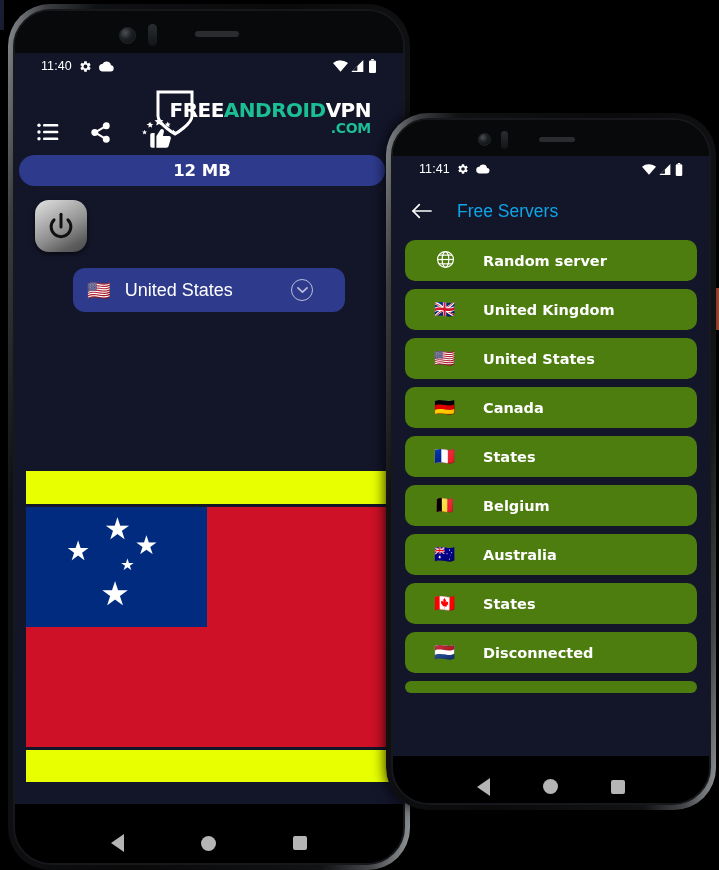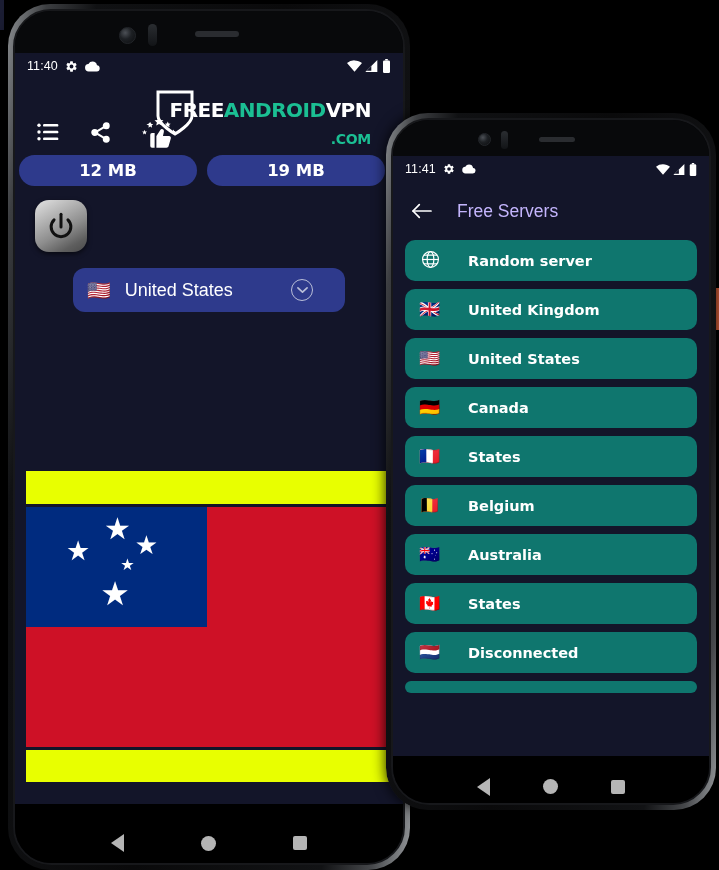--- a/index.html
+++ b/index.html
@@ -67,21 +67,21 @@
     position: relative;
     overflow: hidden;
   }
   #screen-a { height: 751px; }
   #screen-b { height: 600px; }
 
   
   .statusbar {
     display: flex; align-items: center;
     height: 26px;
-    padding: 0 12px;
+    padding: 0 26px;
     color: #ffffff;
     font-size: 12.5px;
     letter-spacing: .1px;
     gap: 16px;
   }
   .sb-left { display: flex; align-items: center; gap: 7px; }
   .sb-right { margin-left: auto; display: flex; align-items: center; gap: 3px; }
   .sb-icon { display: block; }
 
   
@@ -93,21 +93,21 @@
   }
   .tb-icons { display: flex; align-items: center; gap: 22px; }
   .tb-btn { width: 30px; height: 30px; display: flex; align-items: center; justify-content: center; cursor: pointer; }
 
   
   .logo { position: absolute; right: 6px; top: 10px; display: flex; align-items: flex-start; }
   .shield { position: relative; width: 40px; height: 48px; }
   .shield svg { display: block; }
   .logo-text { position: relative; left: -26px; top: 11px; line-height: 1; }
   .logo-row1 { font-size: 20px; font-weight: 800; letter-spacing: -.5px; font-family: "DejaVu Sans", sans-serif; }
-  .logo-row2 { font-size: 14px; font-weight: 800; letter-spacing: -.3px; text-align: right; margin-top: 12px; font-family: "DejaVu Sans", sans-serif; }
+  .logo-row2 { font-size: 14px; font-weight: 800; letter-spacing: -.3px; text-align: right; margin-top: 1px; font-family: "DejaVu Sans", sans-serif; }
   .w { color: #ffffff; }
   .g { color: #1bbf93; }
 
   
   .mb-row { display: flex; gap: 10px; padding: 8px 18px 0 4px; }
   .mb-pill {
     flex: 1; height: 31px;
     background: #2e3a8c;
     border-radius: 18px;
     color: #ffffff;
@@ -176,30 +176,30 @@
   .nav-back { width: 0; height: 0; border-top: 9px solid transparent; border-bottom: 9px solid transparent; border-right: 13px solid #b5b5b5; cursor: pointer; }
   .nav-home { width: 15px; height: 15px; border-radius: 50%; background: #b5b5b5; cursor: pointer; }
   .nav-recent { width: 14px; height: 14px; background: #b5b5b5; border-radius: 2px; cursor: pointer; }
 
   
   .header-b {
     height: 58px; display: flex; align-items: center;
     padding: 0 18px; gap: 24px;
   }
   .back-arrow { cursor: pointer; display: flex; align-items: center; }
-  .header-title { color: #c4b5fd; font-size: 17.5px; font-weight: 500; }
+  .header-title { color: #0ea5e9; font-size: 17.5px; font-weight: 500; }
 
   
   .server-list { padding: 0 12px; display: flex; flex-direction: column; gap: 8px; }
   .server-item {
     height: 41px;
-    background: #0f766e;
+    background: #4d7c0f;
     border-radius: 10px;
     display: flex; align-items: center;
-    padding: 0 0 0 13px;
+    padding: 0 0 0 28px;
     gap: 26px;
     cursor: pointer;
   }
   .server-item.partial { height: 12px; overflow: hidden; }
   .server-flag { font-size: 17px; line-height: 1; width: 24px; text-align: center; font-family: "DejaVu Sans", sans-serif; }
   .server-label { color: #ffffff; font-size: 14.5px; font-weight: 700; font-family: "DejaVu Sans", sans-serif; }
 
   
   .edge-sliver {
     position: absolute;
@@ -302,21 +302,20 @@
               <div class="logo-row1">
                 <span class="w">FREE</span><span class="g">ANDROID</span><span class="w">VPN</span>
               </div>
               <div class="logo-row2 g">.COM</div>
             </div>
           </div>
         </div>
 
         <div class="mb-row">
           <div class="mb-pill">12 MB</div>
-          <div class="mb-pill">19 MB</div>
         </div>
 
         <div class="stat-row">
           <div class="power-btn">
             <svg width="30" height="30" viewBox="0 0 32 32" fill="none" stroke="#101010" stroke-width="3.2" stroke-linecap="round">
               <path d="M8.6 9.4a10.5 10.5 0 1014.8 0"></path>
               <line x1="16" y1="3.5" x2="16" y2="17"></line>
             </svg>
           </div>
         </div>

